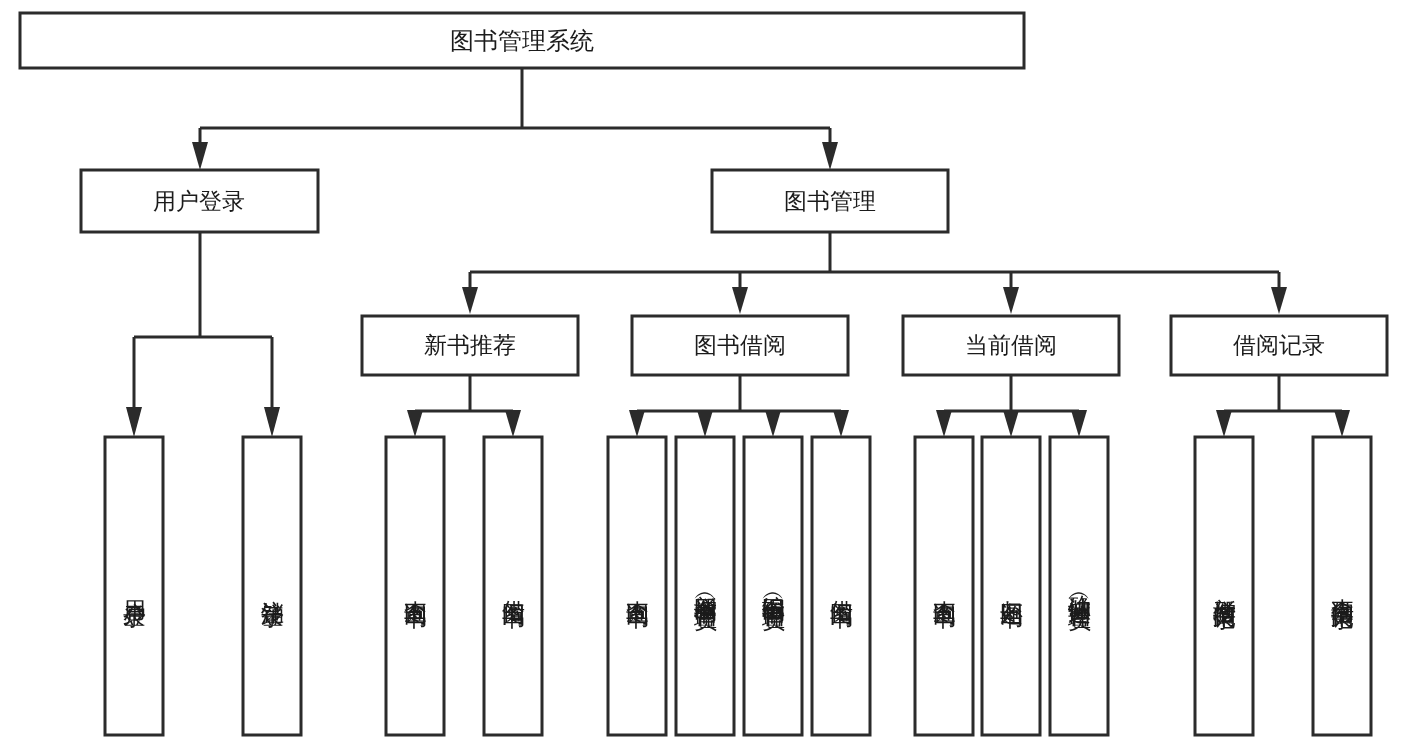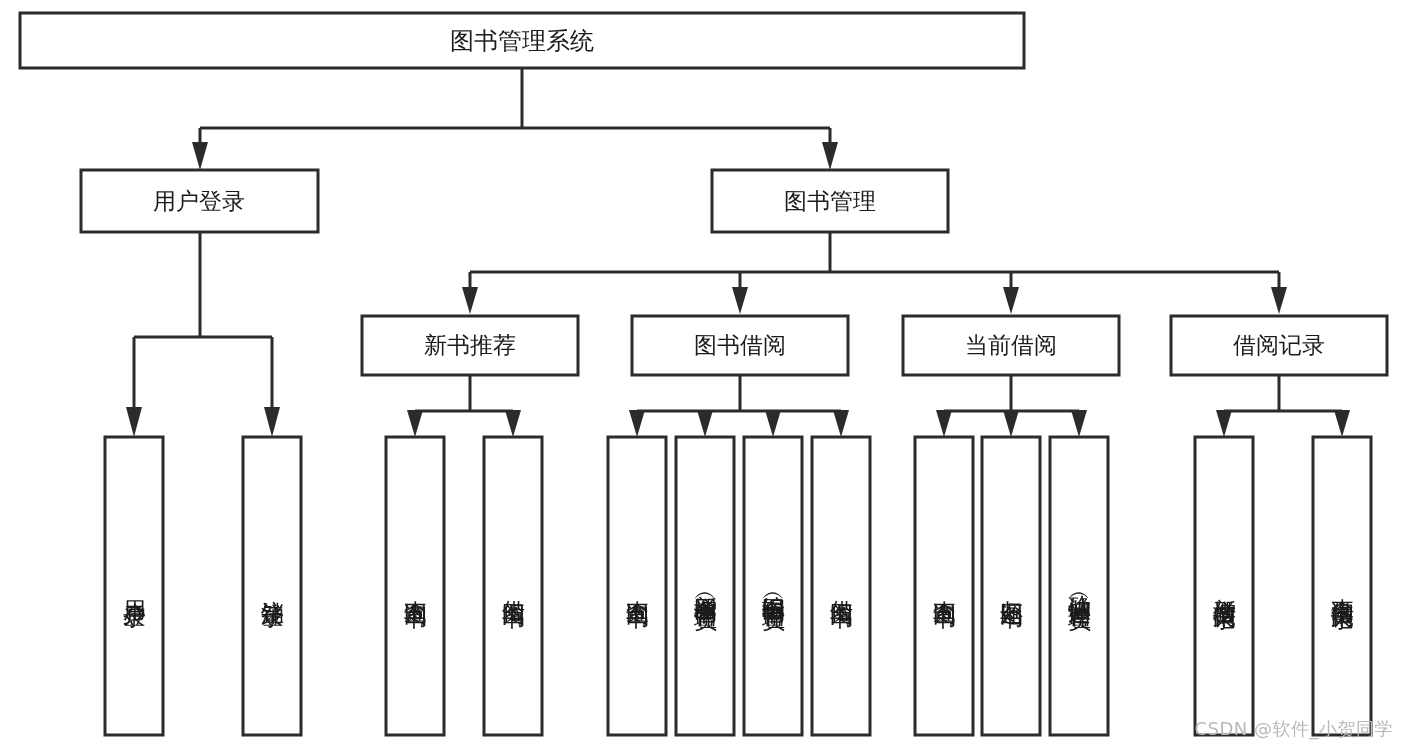--- a/index.html
+++ b/index.html
@@ -306,14 +306,13 @@
       <rect class="node-rect" x="1313" y="437" width="58" height="298"></rect>
       <foreignObject x="1314" y="438" width="56" height="296">
         <div xmlns="http://www.w3.org/1999/xhtml" class="vlabel-wrap">
           <div class="vlabel">查询借阅记录</div>
         </div>
       </foreignObject>
     </g>
 
   </svg>
 
-  <div id="watermark">CSDN @软件_小贺同学</div>
 </div>
 
 </body></html>

